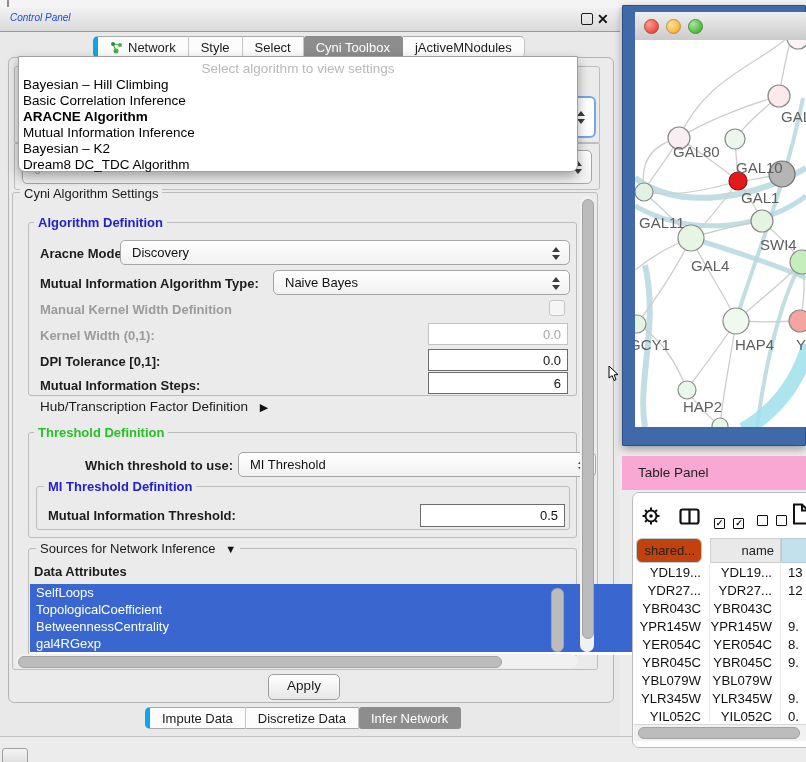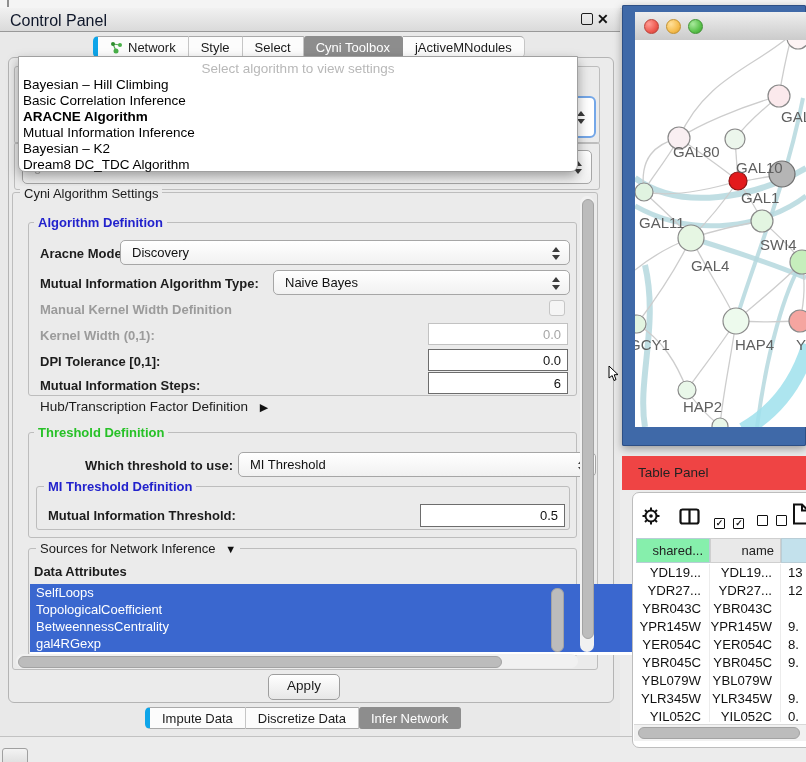--- a/index.html
+++ b/index.html
@@ -5,21 +5,21 @@
   html,body{margin:0;padding:0;background:#ececec;}
   #root{position:relative;width:806px;height:762px;background:#ececec;overflow:hidden;
         font-family:"Liberation Sans",sans-serif;color:#1b1b1b;}
   .abs{position:absolute;}
   
   #top-strip{left:0;top:0;width:806px;height:8px;background:#f4f4f4;border-bottom:1px solid #dedede;}
   #top-tick{left:7px;top:0;width:2px;height:7px;background:#8f8f8f;}
   #cp-window{left:0;top:8px;width:620px;height:728px;background:#e9e9e9;}
   #cp-titlebar{left:0;top:8px;width:620px;height:23px;background:linear-gradient(#f1f1f1,#dadada);
                border-bottom:1px solid #999;}
-  #cp-title{left:10px;top:12px;font-size:16px;color:#0f172a;}
+  #cp-title{left:10px;top:12px;font-size:10px;color:#1d4ed8;font-style:italic;}
   #float-btn{left:581px;top:13px;width:10px;height:10px;border:1.6px solid #1d1d1d;border-radius:2px;background:transparent;}
   #close-btn{left:597px;top:9px;font-size:14px;font-weight:bold;color:#111;line-height:20px;}
   #bottom-line{left:0;top:736px;width:806px;height:1px;background:#c2c2c2;}
   
   .tabbar{display:flex;height:22px;}
   .tab{display:flex;align-items:center;padding:0 12px;font-size:13px;background:#fcfcfc;
        border-top:1px solid #a9a9a9;border-bottom:1px solid #a9a9a9;border-right:1px solid #c6c6c6;
        white-space:nowrap;cursor:default;}
   .tab:first-child{border-left:5px solid #0ea5e9;border-radius:5px 0 0 5px;}
   .tab:last-child{border-radius:0 5px 5px 0;}
@@ -65,21 +65,21 @@
   #mac-titlebar{left:635px;top:12px;width:171px;height:28px;background:linear-gradient(#eeeeee,#cbcbcb);
                 border-bottom:1px solid #979797;}
   .light{position:absolute;top:7px;width:13px;height:13px;border-radius:50%;}
   #light-red{left:9px;background:radial-gradient(circle at 4px 4px,#ff9c94,#ee5a50 60%,#c93a31);border:1px solid #ba4138;}
   #light-yellow{left:31px;background:radial-gradient(circle at 4px 4px,#ffe09a,#f5bd4f 60%,#d99b2b);border:1px solid #c2912f;}
   #light-green{left:53px;background:radial-gradient(circle at 4px 4px,#a8e99c,#5bc24c 60%,#3b9a2e);border:1px solid #3f9334;}
   #net-canvas{left:635px;top:40px;width:171px;height:387px;background:#fff;overflow:hidden;}
   #net-svg{display:block;}
   #net-svg text{fill:#5f5f5f;font-size:15px;font-family:"Liberation Sans",sans-serif;}
   
-  #table-bar{left:622px;top:456px;width:184px;height:34px;background:#ef4444;}
+  #table-bar{left:622px;top:456px;width:184px;height:34px;background:#f9a8d4;}
   #table-bar span{position:absolute;left:16px;top:9px;font-size:13.5px;color:#222;}
   #table-card{left:632px;top:492px;width:180px;height:254px;background:#fff;border:1px solid #bdbdbd;border-radius:7px;}
   .th-cell{position:absolute;top:538px;height:25px;border:1px solid #b9cdd6;box-sizing:border-box;
            font-size:13px;color:#222;text-align:right;padding:4px 6px 0 0;}
   #rows-box{left:636px;top:564px;width:176px;height:158px;overflow:hidden;background:#fff;}
   .trow{display:flex;height:18px;line-height:18px;font-size:13.2px;color:#111;}
   .trow .c1{width:74px;text-align:right;padding-right:8px;box-sizing:border-box;border-right:1px solid #ececec;}
   .trow .c2{width:71px;text-align:right;padding-right:8px;box-sizing:border-box;border-right:1px solid #ececec;}
   .trow .c3{padding-left:7px;}
   
@@ -337,21 +337,21 @@
     <span class="mini-sq"></span>
     <span class="mini-sq" style="margin-left:4px;"></span>
   </div>
   <div class="abs" style="left:792px;top:503px;">
     <svg width="18" height="22">
         <path d="M2,1.5 h8 l6,6 v13 h-14 z" stroke="#111" stroke-width="2" fill="none"></path>
     <path d="M10,1.5 v6 h6" stroke="#111" stroke-width="2" fill="none"></path>
       </svg>
   </div>
 
-  <div class="th-cell" style="left:636px;width:74px;background:#86efac;"><span>shared...</span></div>
+  <div class="th-cell" style="left:636px;width:66px;background:#c2410c;border-radius:6px;"><span>shared...</span></div>
   <div class="th-cell" style="left:710px;width:71px;background:#e9e9e9;border-color:#cfcfcf;"><span>name</span></div>
   <div class="th-cell" style="left:781px;width:40px;background:#c3e1ec;"><span></span></div>
   <div class="abs" id="rows-box">
       <div class="trow">
         <div class="c1">YDL19...</div>
         <div class="c2">YDL19...</div>
         <div class="c3">13</div>
       </div>
       <div class="trow">
         <div class="c1">YDR27...</div>

